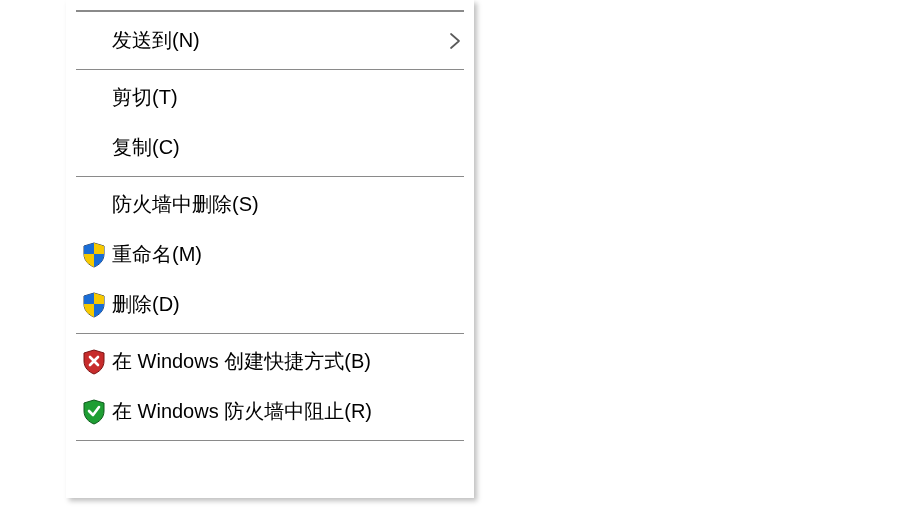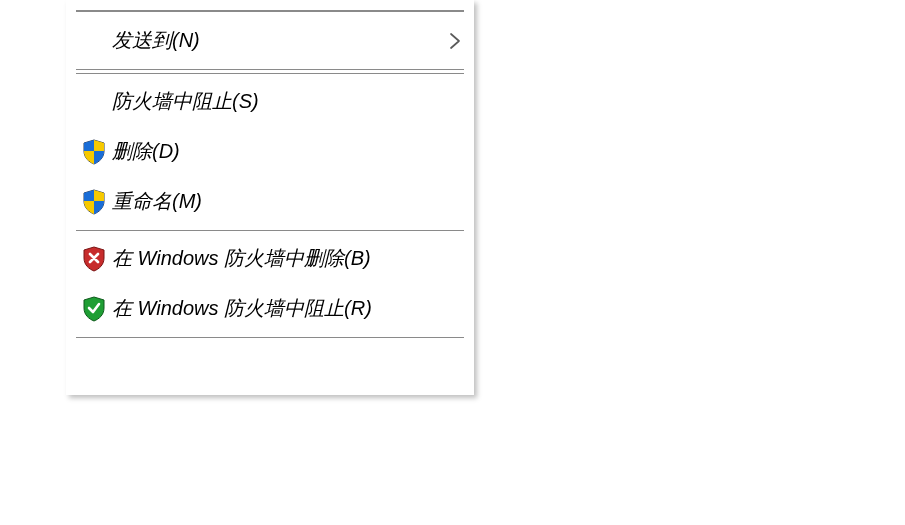--- a/index.html
+++ b/index.html
@@ -37,21 +37,20 @@
       width: 36px;
       height: 28px;
       display: flex;
       align-items: center;
       justify-content: center;
       flex-shrink: 0;
     }
     .label {
       flex: 1;
       white-space: nowrap;
-      font-style: italic;
     }
     .chevron {
       width: 20px;
       display: flex;
       align-items: center;
       justify-content: flex-end;
       color: #444;
     }
     .separator {
       height: 1px;
@@ -79,65 +78,73 @@
     <span class="label">发送到(N)</span>
     <span class="chevron">
       <svg width="14" height="18" viewBox="0 0 14 18">
         <path d="M3 2 L11 9 L3 16" fill="none" stroke="#5a5a5a" stroke-width="1.7" stroke-linecap="round" stroke-linejoin="round"></path>
       </svg>
     </span>
   </div>
 
   <div class="separator"></div>
 
+  <div class="menu-item">
+    <span class="icon-slot"></span>
+    <span class="label">剪切(T)</span>
+  </div>
 
+  <div class="menu-item">
+    <span class="icon-slot"></span>
+    <span class="label">复制(C)</span>
+  </div>
 
   <div class="separator"></div>
 
   <div class="menu-item">
     <span class="icon-slot"></span>
-    <span class="label">防火墙中阻止(S)</span>
+    <span class="label">防火墙中删除(S)</span>
+  </div>
+
+  <div class="menu-item">
+    <span class="icon-slot">
+      <svg width="24" height="26" viewBox="0 0 24 26">
+        <path d="M12 1 L22 4 L22 12 C22 19 17 23 12 25 C7 23 2 19 2 12 L2 4 Z" fill="none" stroke="#2b3a55" stroke-width="1"></path>
+        <path d="M12 1 L22 4 L22 12 L12 12 Z" fill="#f7c900"></path>
+        <path d="M12 1 L2 4 L2 12 L12 12 Z" fill="#1a6dd6"></path>
+        <path d="M12 12 L22 12 C22 19 17 23 12 25 Z" fill="#1a6dd6"></path>
+        <path d="M12 12 L2 12 C2 19 7 23 12 25 Z" fill="#f7c900"></path>
+      </svg>
+    </span>
+    <span class="label">重命名(M)</span>
   </div>
 
   <div class="menu-item">
     <span class="icon-slot">
       <svg width="24" height="26" viewBox="0 0 24 26">
         <path d="M12 1 L22 4 L22 12 C22 19 17 23 12 25 C7 23 2 19 2 12 L2 4 Z" fill="none" stroke="#2b3a55" stroke-width="1"></path>
         <path d="M12 1 L22 4 L22 12 L12 12 Z" fill="#f7c900"></path>
         <path d="M12 1 L2 4 L2 12 L12 12 Z" fill="#1a6dd6"></path>
         <path d="M12 12 L22 12 C22 19 17 23 12 25 Z" fill="#1a6dd6"></path>
         <path d="M12 12 L2 12 C2 19 7 23 12 25 Z" fill="#f7c900"></path>
       </svg>
     </span>
     <span class="label">删除(D)</span>
   </div>
 
-  <div class="menu-item">
-    <span class="icon-slot">
-      <svg width="24" height="26" viewBox="0 0 24 26">
-        <path d="M12 1 L22 4 L22 12 C22 19 17 23 12 25 C7 23 2 19 2 12 L2 4 Z" fill="none" stroke="#2b3a55" stroke-width="1"></path>
-        <path d="M12 1 L22 4 L22 12 L12 12 Z" fill="#f7c900"></path>
-        <path d="M12 1 L2 4 L2 12 L12 12 Z" fill="#1a6dd6"></path>
-        <path d="M12 12 L22 12 C22 19 17 23 12 25 Z" fill="#1a6dd6"></path>
-        <path d="M12 12 L2 12 C2 19 7 23 12 25 Z" fill="#f7c900"></path>
-      </svg>
-    </span>
-    <span class="label">重命名(M)</span>
-  </div>
-
   <div class="separator"></div>
 
   <div class="menu-item">
     <span class="icon-slot">
       <svg width="24" height="26" viewBox="0 0 24 26">
         <path d="M12 1 L22 4 L22 12 C22 19 17 23 12 25 C7 23 2 19 2 12 L2 4 Z" fill="#c72c2c" stroke="#7a1515" stroke-width="1"></path>
         <path d="M8 8 L16 16 M16 8 L8 16" stroke="#ffffff" stroke-width="2.6" stroke-linecap="round"></path>
       </svg>
     </span>
-    <span class="label">在 Windows 防火墙中删除(B)</span>
+    <span class="label">在 Windows 创建快捷方式(B)</span>
   </div>
 
   <div class="menu-item">
     <span class="icon-slot">
       <svg width="24" height="26" viewBox="0 0 24 26">
         <path d="M12 1 L22 4 L22 12 C22 19 17 23 12 25 C7 23 2 19 2 12 L2 4 Z" fill="#1f9e34" stroke="#0f5a1c" stroke-width="1"></path>
         <path d="M7 12 L11 16 L17 8" fill="none" stroke="#ffffff" stroke-width="2.6" stroke-linecap="round" stroke-linejoin="round"></path>
       </svg>
     </span>
     <span class="label">在 Windows 防火墙中阻止(R)</span>

